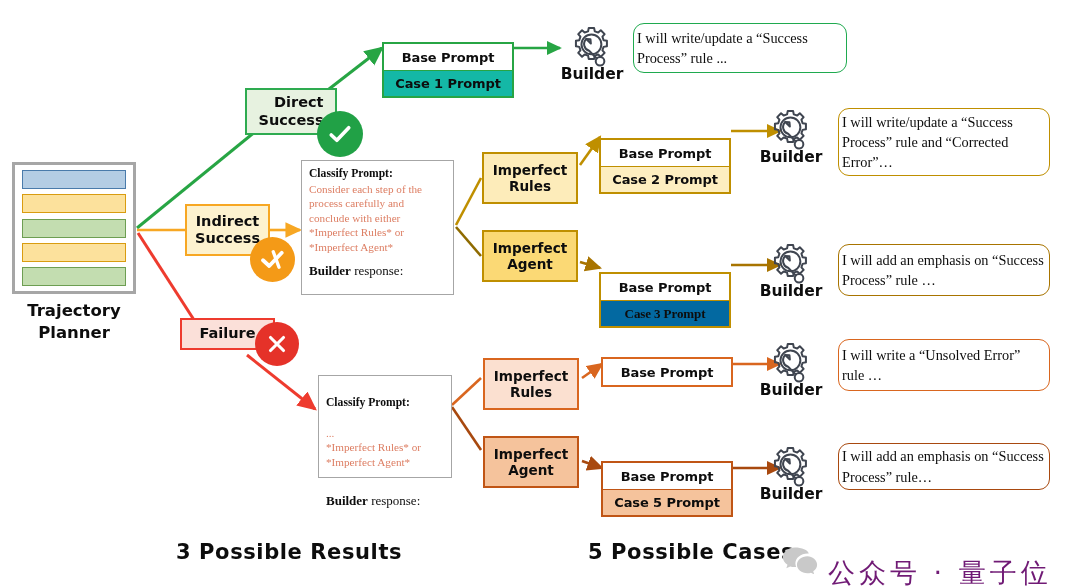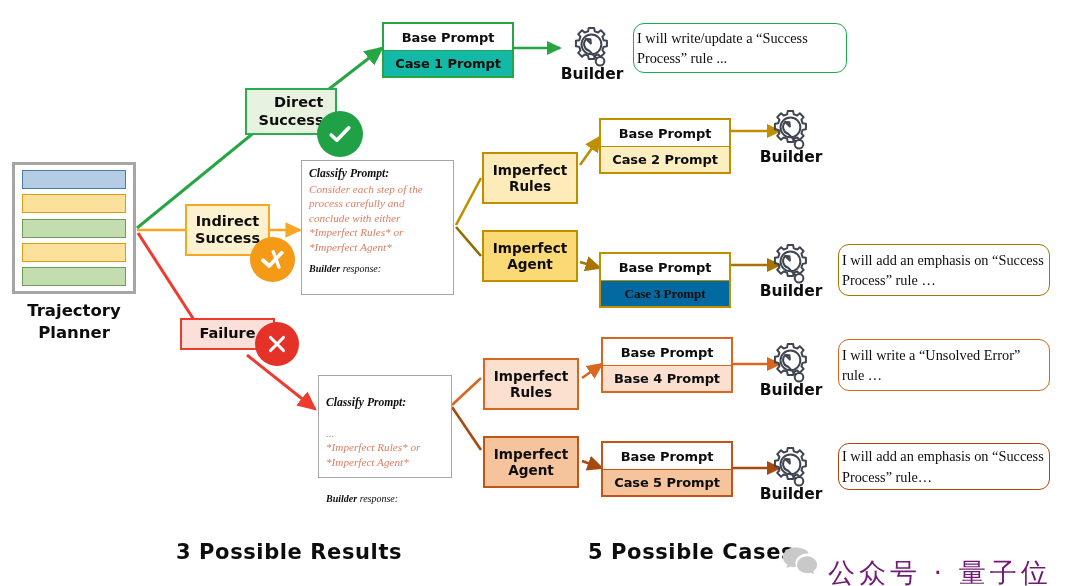--- a/index.html
+++ b/index.html
@@ -44,41 +44,42 @@
     position: absolute; border-radius: 50%;
     display: flex; align-items: center; justify-content: center;
   }
 
   
   .classify {
     position: absolute;
     border: 1.6px solid #a6a6a6; background: #ffffff;
     padding: 6px 7px 0 7px;
     font-family: "Liberation Serif", serif;
-    font-size: 11.2px; line-height: 1.29; font-style: italic;
+    font-size: 11.2px; line-height: 1.29;
   }
   .classify .hdr { font-weight: bold; color: #0d0d0d; font-size: 11.6px; display:block; }
   .classify .body { color: #dd7e63; display: block; }
-  .classify .resp { color: #0d0d0d; display: block; margin-top: 9px; font-size: 10px; }
+  .classify .resp { color: #0d0d0d; display: block; margin-top: 9px; font-size: 13px; }
   .classify .resp b { font-weight: bold; }
 
   
   .branch-node {
     position: absolute; width: 96px; height: 52px;
     display: flex; align-items: center; justify-content: center;
     text-align: center; font-weight: bold; font-size: 13.6px; line-height: 1.2;
     color: #0d0d0d; font-family: "DejaVu Sans", sans-serif;
     border-width: 2px; border-style: solid;
   }
 
   
   .prompt-stack {
     position: absolute; width: 132px;
     border-width: 2px; border-style: solid;
     font-family: "DejaVu Sans", sans-serif;
+    margin-top: 20px;
   }
   .prompt-stack .row {
     height: 26px; display: flex; align-items: center; justify-content: center;
     font-weight: bold; font-size: 13px; color: #0d0d0d;
     letter-spacing: -0.1px;
   }
   .prompt-stack .row.top { background: #ffffff; }
   .prompt-stack .row.bot { border-top-width: 1.6px; border-top-style: solid; }
 
   
@@ -299,20 +300,23 @@
       <g fill="none" stroke="#3f4550" stroke-width="2.1" stroke-linejoin="round" stroke-linecap="round">
         <path d="M20.6 4.2 h5.6 l0.7 3.5 3.6 1.2 2.7-2.3 4.0 4.0 -2.3 2.7 1.2 3.6 3.5 0.7 v5.6 l-3.5 0.7 -1.2 3.6 2.3 2.7 -4.0 4.0 -2.7-2.3 -3.6 1.2 -0.7 3.5 h-5.6 l-0.7-3.5 -3.6-1.2 -2.7 2.3 -4.0-4.0 2.3-2.7 -1.2-3.6 -3.5-0.7 v-5.6 l3.5-0.7 1.2-3.6 -2.3-2.7 4.0-4.0 2.7 2.3 3.6-1.2 z"></path>
         <circle cx="23.4" cy="21.3" r="10.4"></circle>
         <path d="M18.0 15.6 a7.4 7.4 0 0 0 3.0 12.4 l8.0 8.0"></path>
         <path d="M18.0 15.6 l4.4 0.4 0.4 4.4 -4.8-4.8z"></path>
         <circle cx="32.4" cy="38.9" r="4.5"></circle>
       </g>
     </svg>
     <div class="cap">Builder</div>
   </div>
+  <div class="bubble" style="left:838px; top:108px; width:212px; height:68px; border-color:#bf8f00;">
+    <span>I will write/update a “Success Process” rule and “Corrected Error”…</span>
+  </div>
 
   <div class="prompt-stack" style="left:599px; top:252px; border-color:#bf8f00;">
     <div class="row top">Base Prompt</div>
     <div class="row bot" style="background:#0369a1; border-top-color:#bf8f00;font-family:Liberation Serif, serif;">Case 3 Prompt</div>
   </div>
   <div class="builder" style="left:757px; top:241px;">
     <svg class="ico" viewBox="0 0 48 46">
       <g fill="none" stroke="#3f4550" stroke-width="2.1" stroke-linejoin="round" stroke-linecap="round">
         <path d="M20.6 4.2 h5.6 l0.7 3.5 3.6 1.2 2.7-2.3 4.0 4.0 -2.3 2.7 1.2 3.6 3.5 0.7 v5.6 l-3.5 0.7 -1.2 3.6 2.3 2.7 -4.0 4.0 -2.7-2.3 -3.6 1.2 -0.7 3.5 h-5.6 l-0.7-3.5 -3.6-1.2 -2.7 2.3 -4.0-4.0 2.3-2.7 -1.2-3.6 -3.5-0.7 v-5.6 l3.5-0.7 1.2-3.6 -2.3-2.7 4.0-4.0 2.7 2.3 3.6-1.2 z"></path>
         <circle cx="23.4" cy="21.3" r="10.4"></circle>
@@ -322,21 +326,20 @@
       </g>
     </svg>
     <div class="cap">Builder</div>
   </div>
   <div class="bubble" style="left:838px; top:244px; width:212px; height:52px; border-color:#a87400;">
     <span>I will add an emphasis on “Success Process” rule …</span>
   </div>
 
   <div class="prompt-stack" style="left:601px; top:337px; border-color:#d9661f;">
     <div class="row top">Base Prompt</div>
-    <div class="row bot" style="background:#fbe0d0; border-top-color:#d9661f;">Base 4 Prompt</div>
   </div>
   <div class="builder" style="left:757px; top:340px;">
     <svg class="ico" viewBox="0 0 48 46">
       <g fill="none" stroke="#3f4550" stroke-width="2.1" stroke-linejoin="round" stroke-linecap="round">
         <path d="M20.6 4.2 h5.6 l0.7 3.5 3.6 1.2 2.7-2.3 4.0 4.0 -2.3 2.7 1.2 3.6 3.5 0.7 v5.6 l-3.5 0.7 -1.2 3.6 2.3 2.7 -4.0 4.0 -2.7-2.3 -3.6 1.2 -0.7 3.5 h-5.6 l-0.7-3.5 -3.6-1.2 -2.7 2.3 -4.0-4.0 2.3-2.7 -1.2-3.6 -3.5-0.7 v-5.6 l3.5-0.7 1.2-3.6 -2.3-2.7 4.0-4.0 2.7 2.3 3.6-1.2 z"></path>
         <circle cx="23.4" cy="21.3" r="10.4"></circle>
         <path d="M18.0 15.6 a7.4 7.4 0 0 0 3.0 12.4 l8.0 8.0"></path>
         <path d="M18.0 15.6 l4.4 0.4 0.4 4.4 -4.8-4.8z"></path>
         <circle cx="32.4" cy="38.9" r="4.5"></circle>
       </g>

